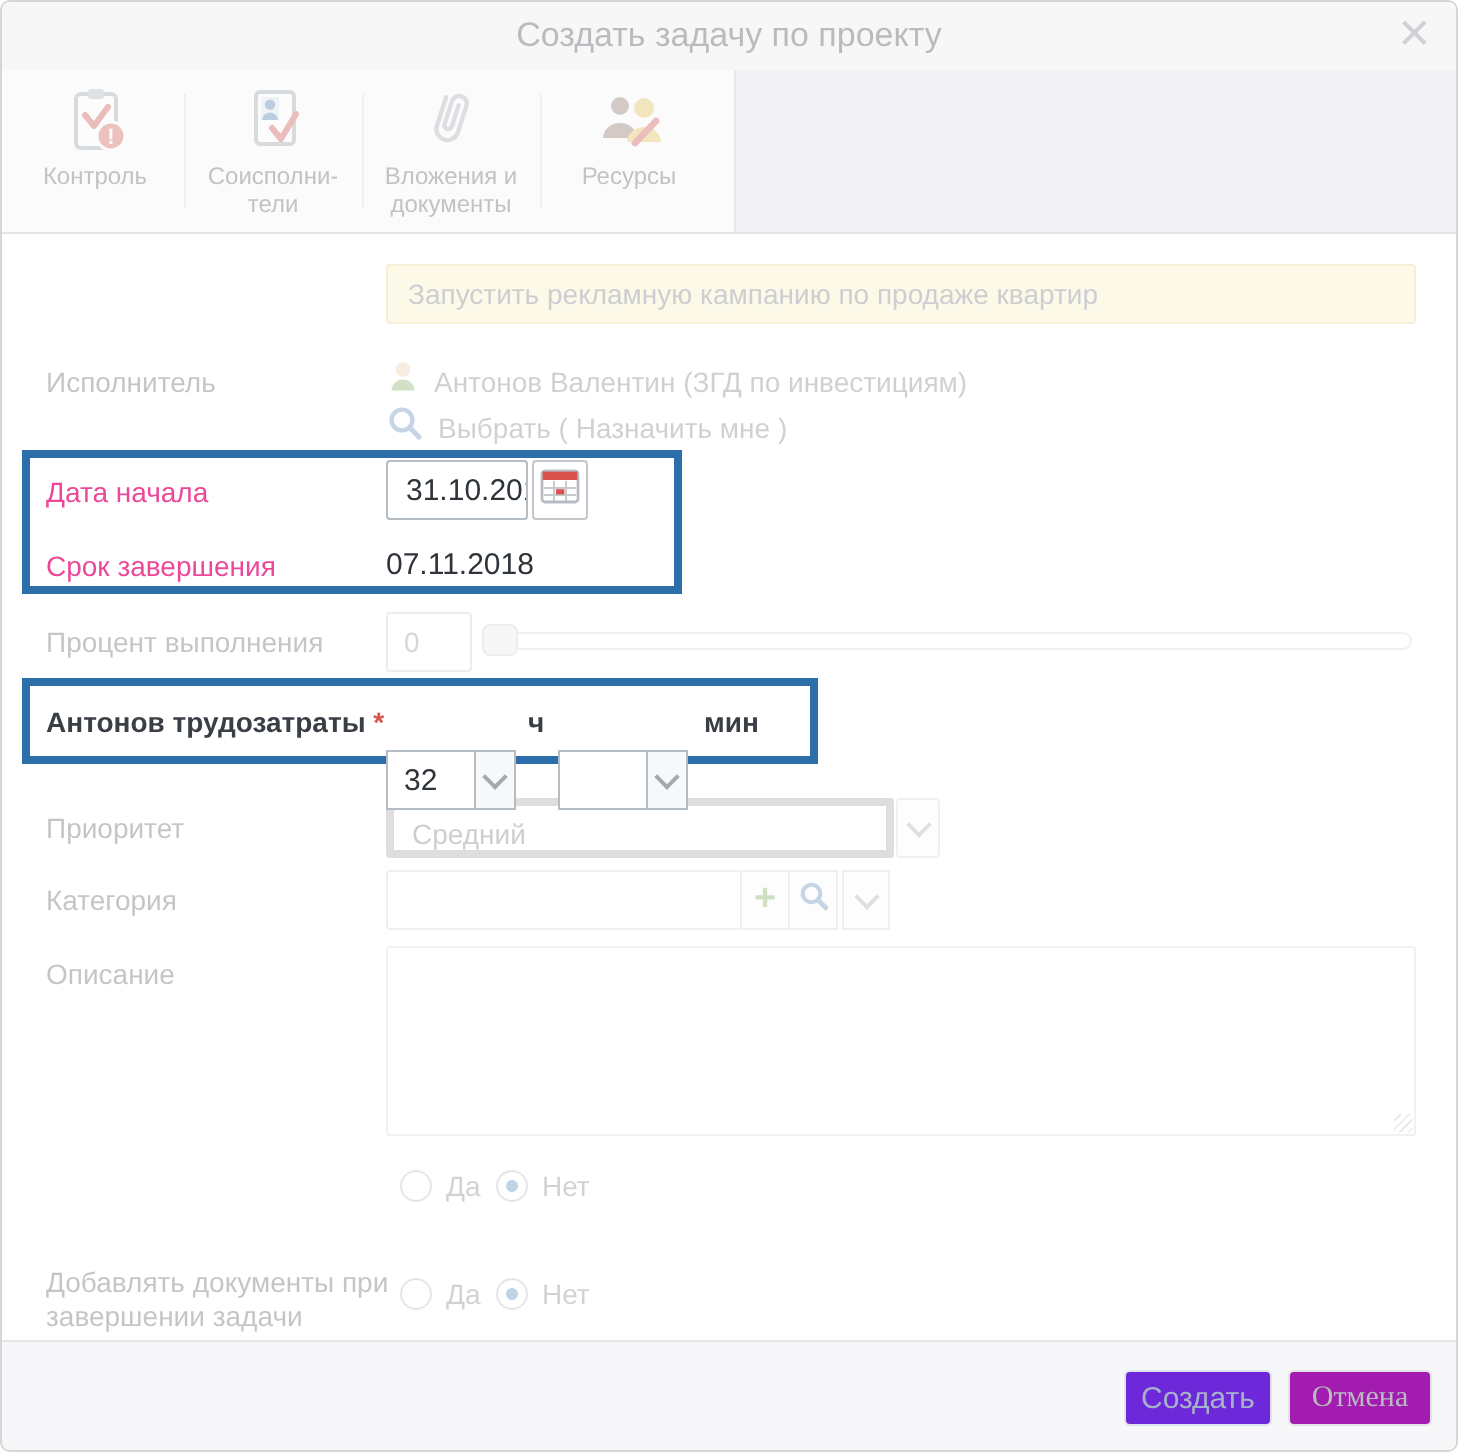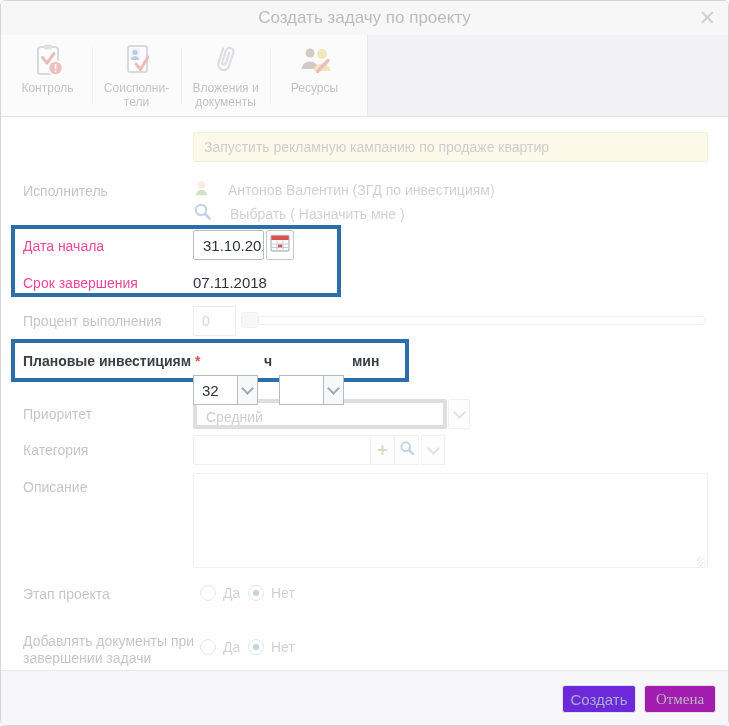--- a/index.html
+++ b/index.html
@@ -24,21 +24,21 @@
   .tb-label{display:block;font-size:12px;line-height:14px;color:#55595f;margin-top:3px;padding:0 6px;}
   
   .row{position:absolute;left:0;right:0;}
   .lbl{position:absolute;left:22px;width:164px;font-size:14px;line-height:17px;color:#565b62;}
   .req{color:#d9534f;}
   
   .theme-input{position:absolute;left:192px;top:0;width:515px;height:30px;box-sizing:border-box;
     background:#f7efbe;border:1px solid #e3d489;border-radius:2px;padding:0 10px;
     font-family:inherit;font-size:14px;color:#6f757d;}
   
-  .ass-line{position:absolute;left:192px;display:flex;align-items:center;gap:18px;}
+  .ass-line{position:absolute;left:192px;display:flex;align-items:center;gap:7px;}
   .ass-text{font-size:14px;color:#767c84;}
   
   .hl-box{position:absolute;box-sizing:border-box;border:4px solid #2c6ea9;background:#fff;z-index:5;}
   .hl-lbl{position:absolute;font-size:14px;color:#ec4899;}
   .hl-lbl.bold{font-weight:bold;color:#3a3f46;}
   .date-wrap{position:absolute;display:flex;gap:2px;}
   .date-input{width:71px;height:30px;box-sizing:border-box;border:1px solid #b6bcc3;border-radius:2px;
     padding:0 0 0 9px;font-family:inherit;font-size:15px;color:#2f343a;}
   .cal-btn{width:28px;height:30px;box-sizing:border-box;border:1px solid #c3c7cc;border-radius:2px;background:#fff;
     display:flex;align-items:center;justify-content:center;cursor:pointer;}
@@ -199,21 +199,21 @@
   <div class="row faded" style="top:305px;height:32px">
     <span class="lbl" style="top:7px">Процент выполнения</span>
     <input class="pct-input" value="0" style="">
     <div class="slider-track">
       <div class="slider-handle"></div>
     </div>
   </div>
 
   <div class="hl-box" style="left:10px;top:338px;width:398px;height:43px">
     <span class="hl-lbl bold" style="left:8px;top:10px">
-      <span>Плановые инвестициям</span>
+      <span>Антонов трудозатраты</span>
       <span class="req">*</span>
     </span>
     <div class="combo" style="left:178px;top:2px">
       <input class="combo-input" value="32" style="">
       <span class="combo-btn">
           <span class="chev"></span>
         </span>
     </div>
     <span class="unit" style="left:249px;top:10px">ч</span>
     <div class="combo" style="left:264px;top:2px">
@@ -256,21 +256,20 @@
     </div>
   </div>
 
   <div class="row faded" style="top:472px;height:95px">
     <span class="lbl" style="top:6px">Описание</span>
     <textarea class="desc-area" style=""></textarea>
     <span class="resize-corner"></span>
   </div>
 
   <div class="row faded" style="top:584px;height:18px">
-    <span class="lbl" style="top:1px">Этап проекта</span>
     <span class="radio-item" style="left:199px;top:0">
       <span class="radio"></span>
       <span class="radio-label">Да</span>
     </span>
     <span class="radio-item" style="left:247px;top:0">
       <span class="radio selected"></span>
       <span class="radio-label">Нет</span>
     </span>
   </div>
 

